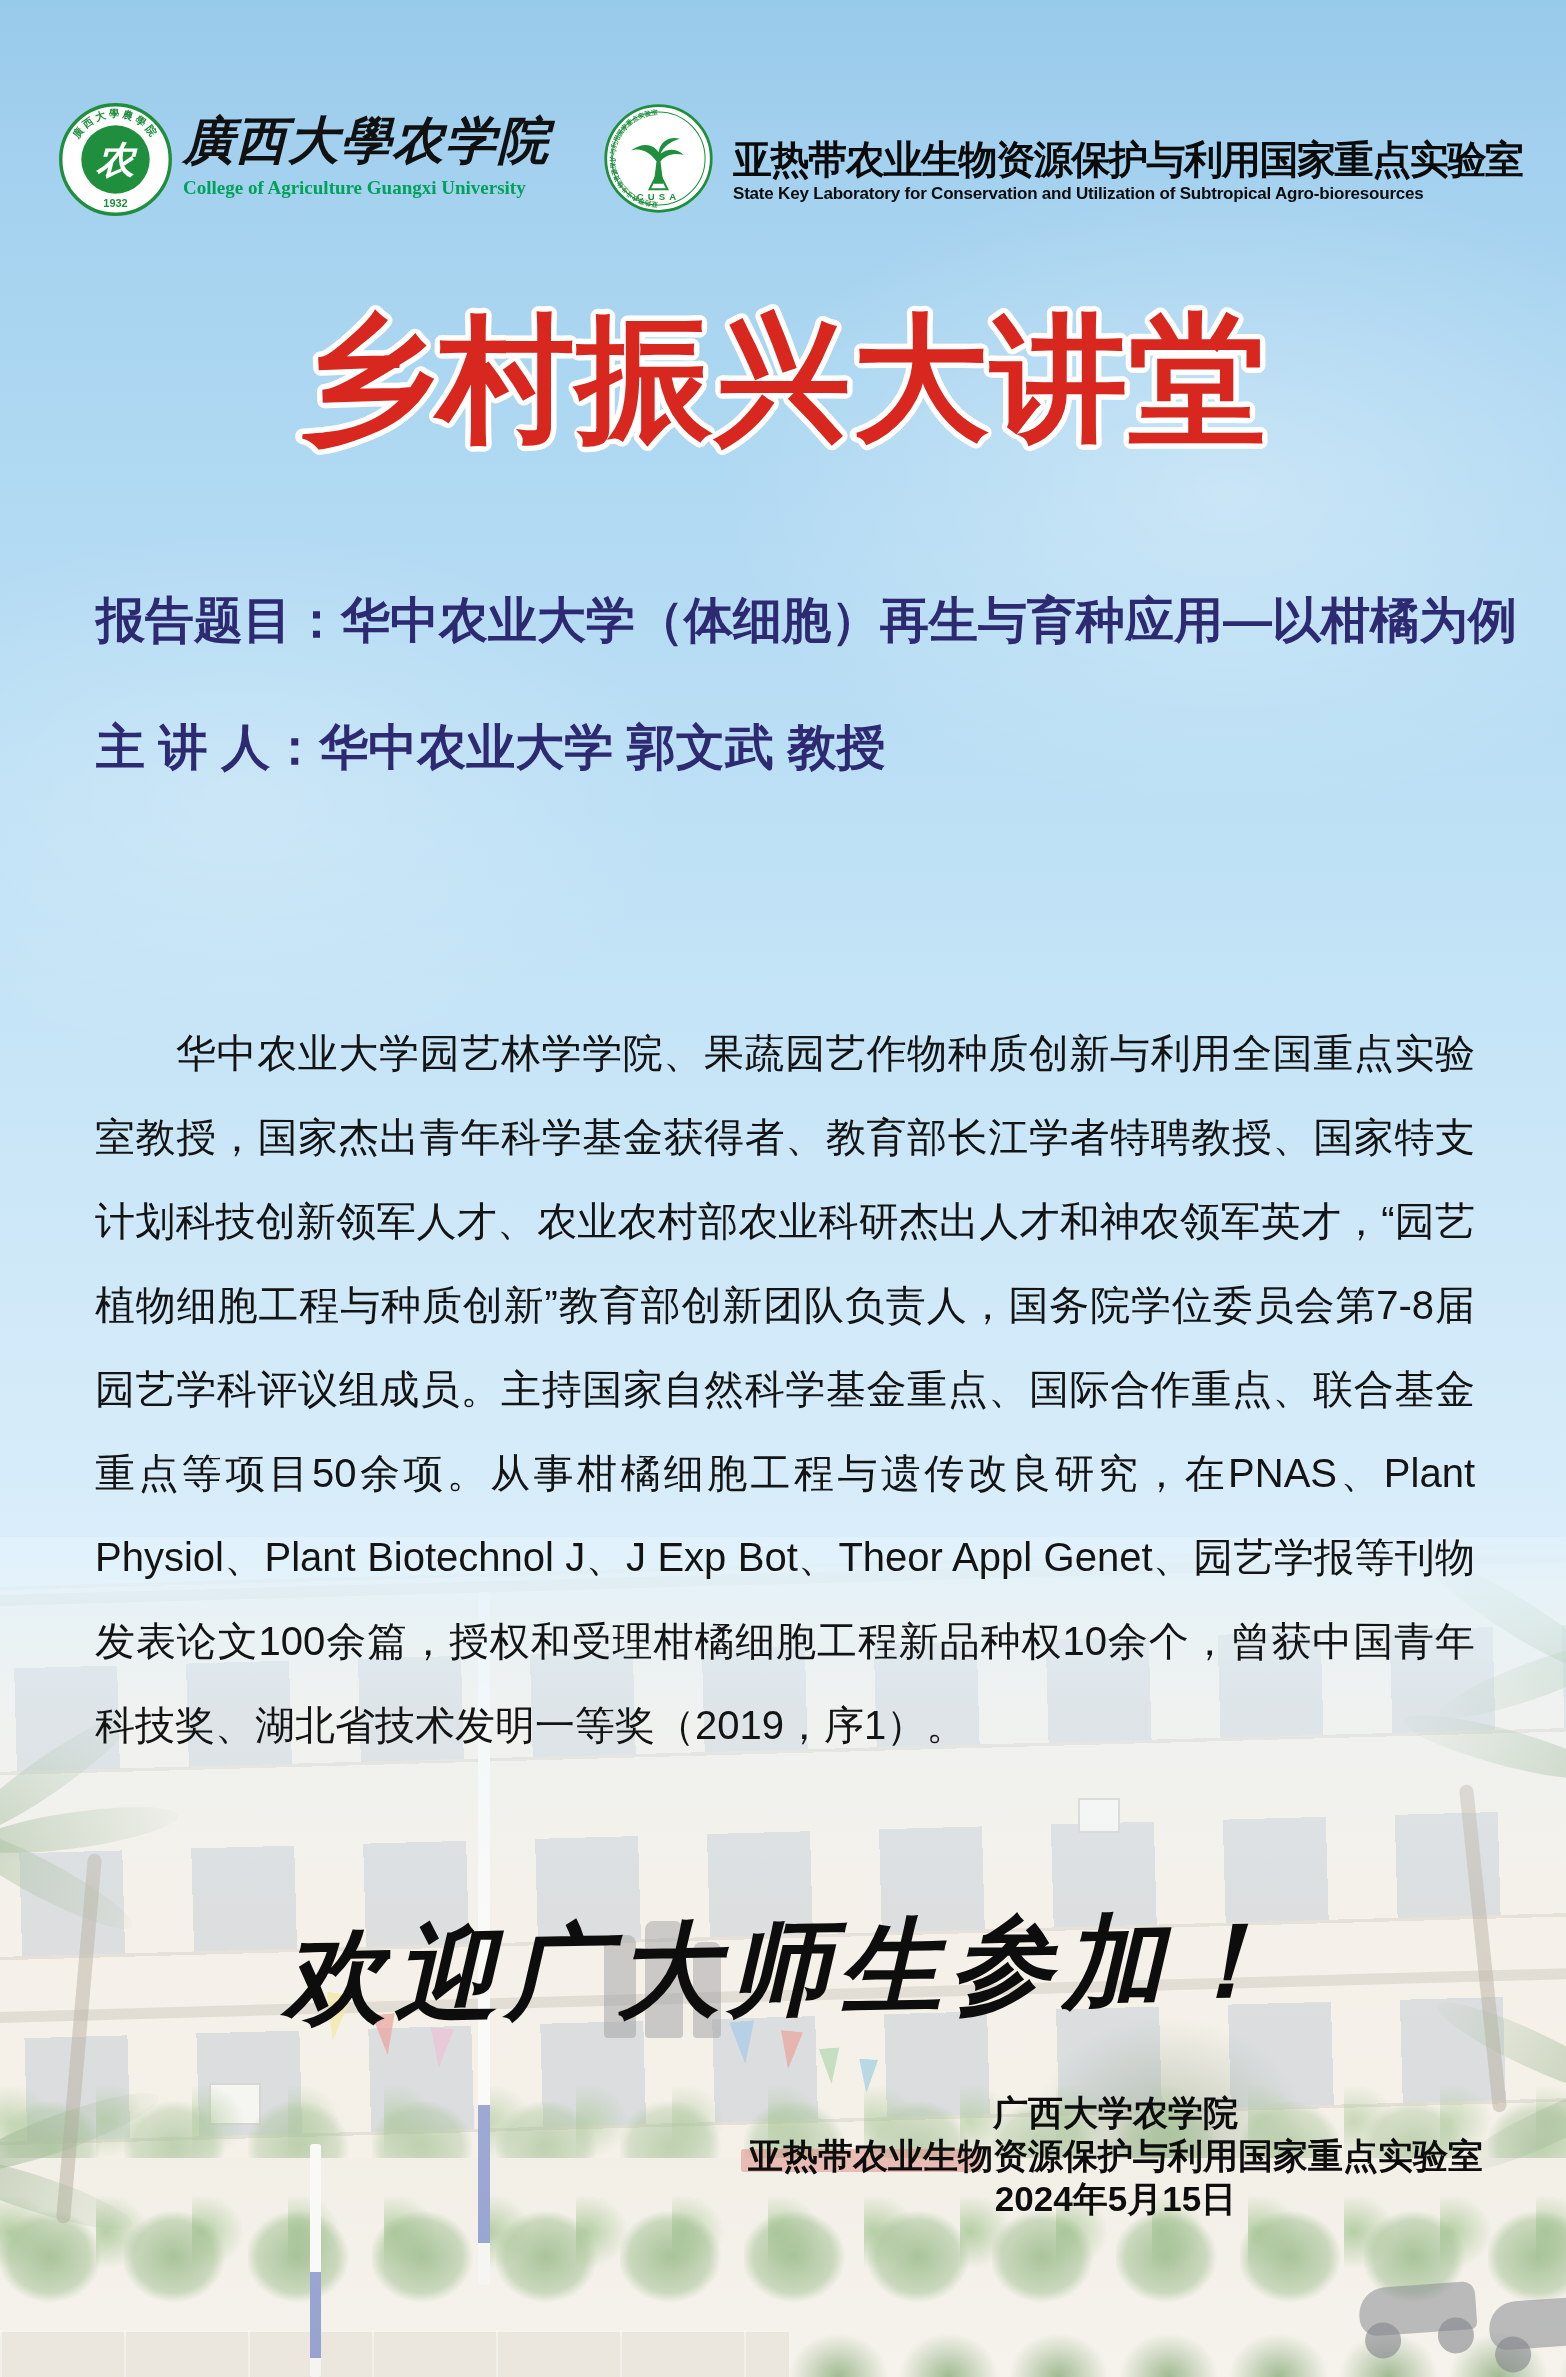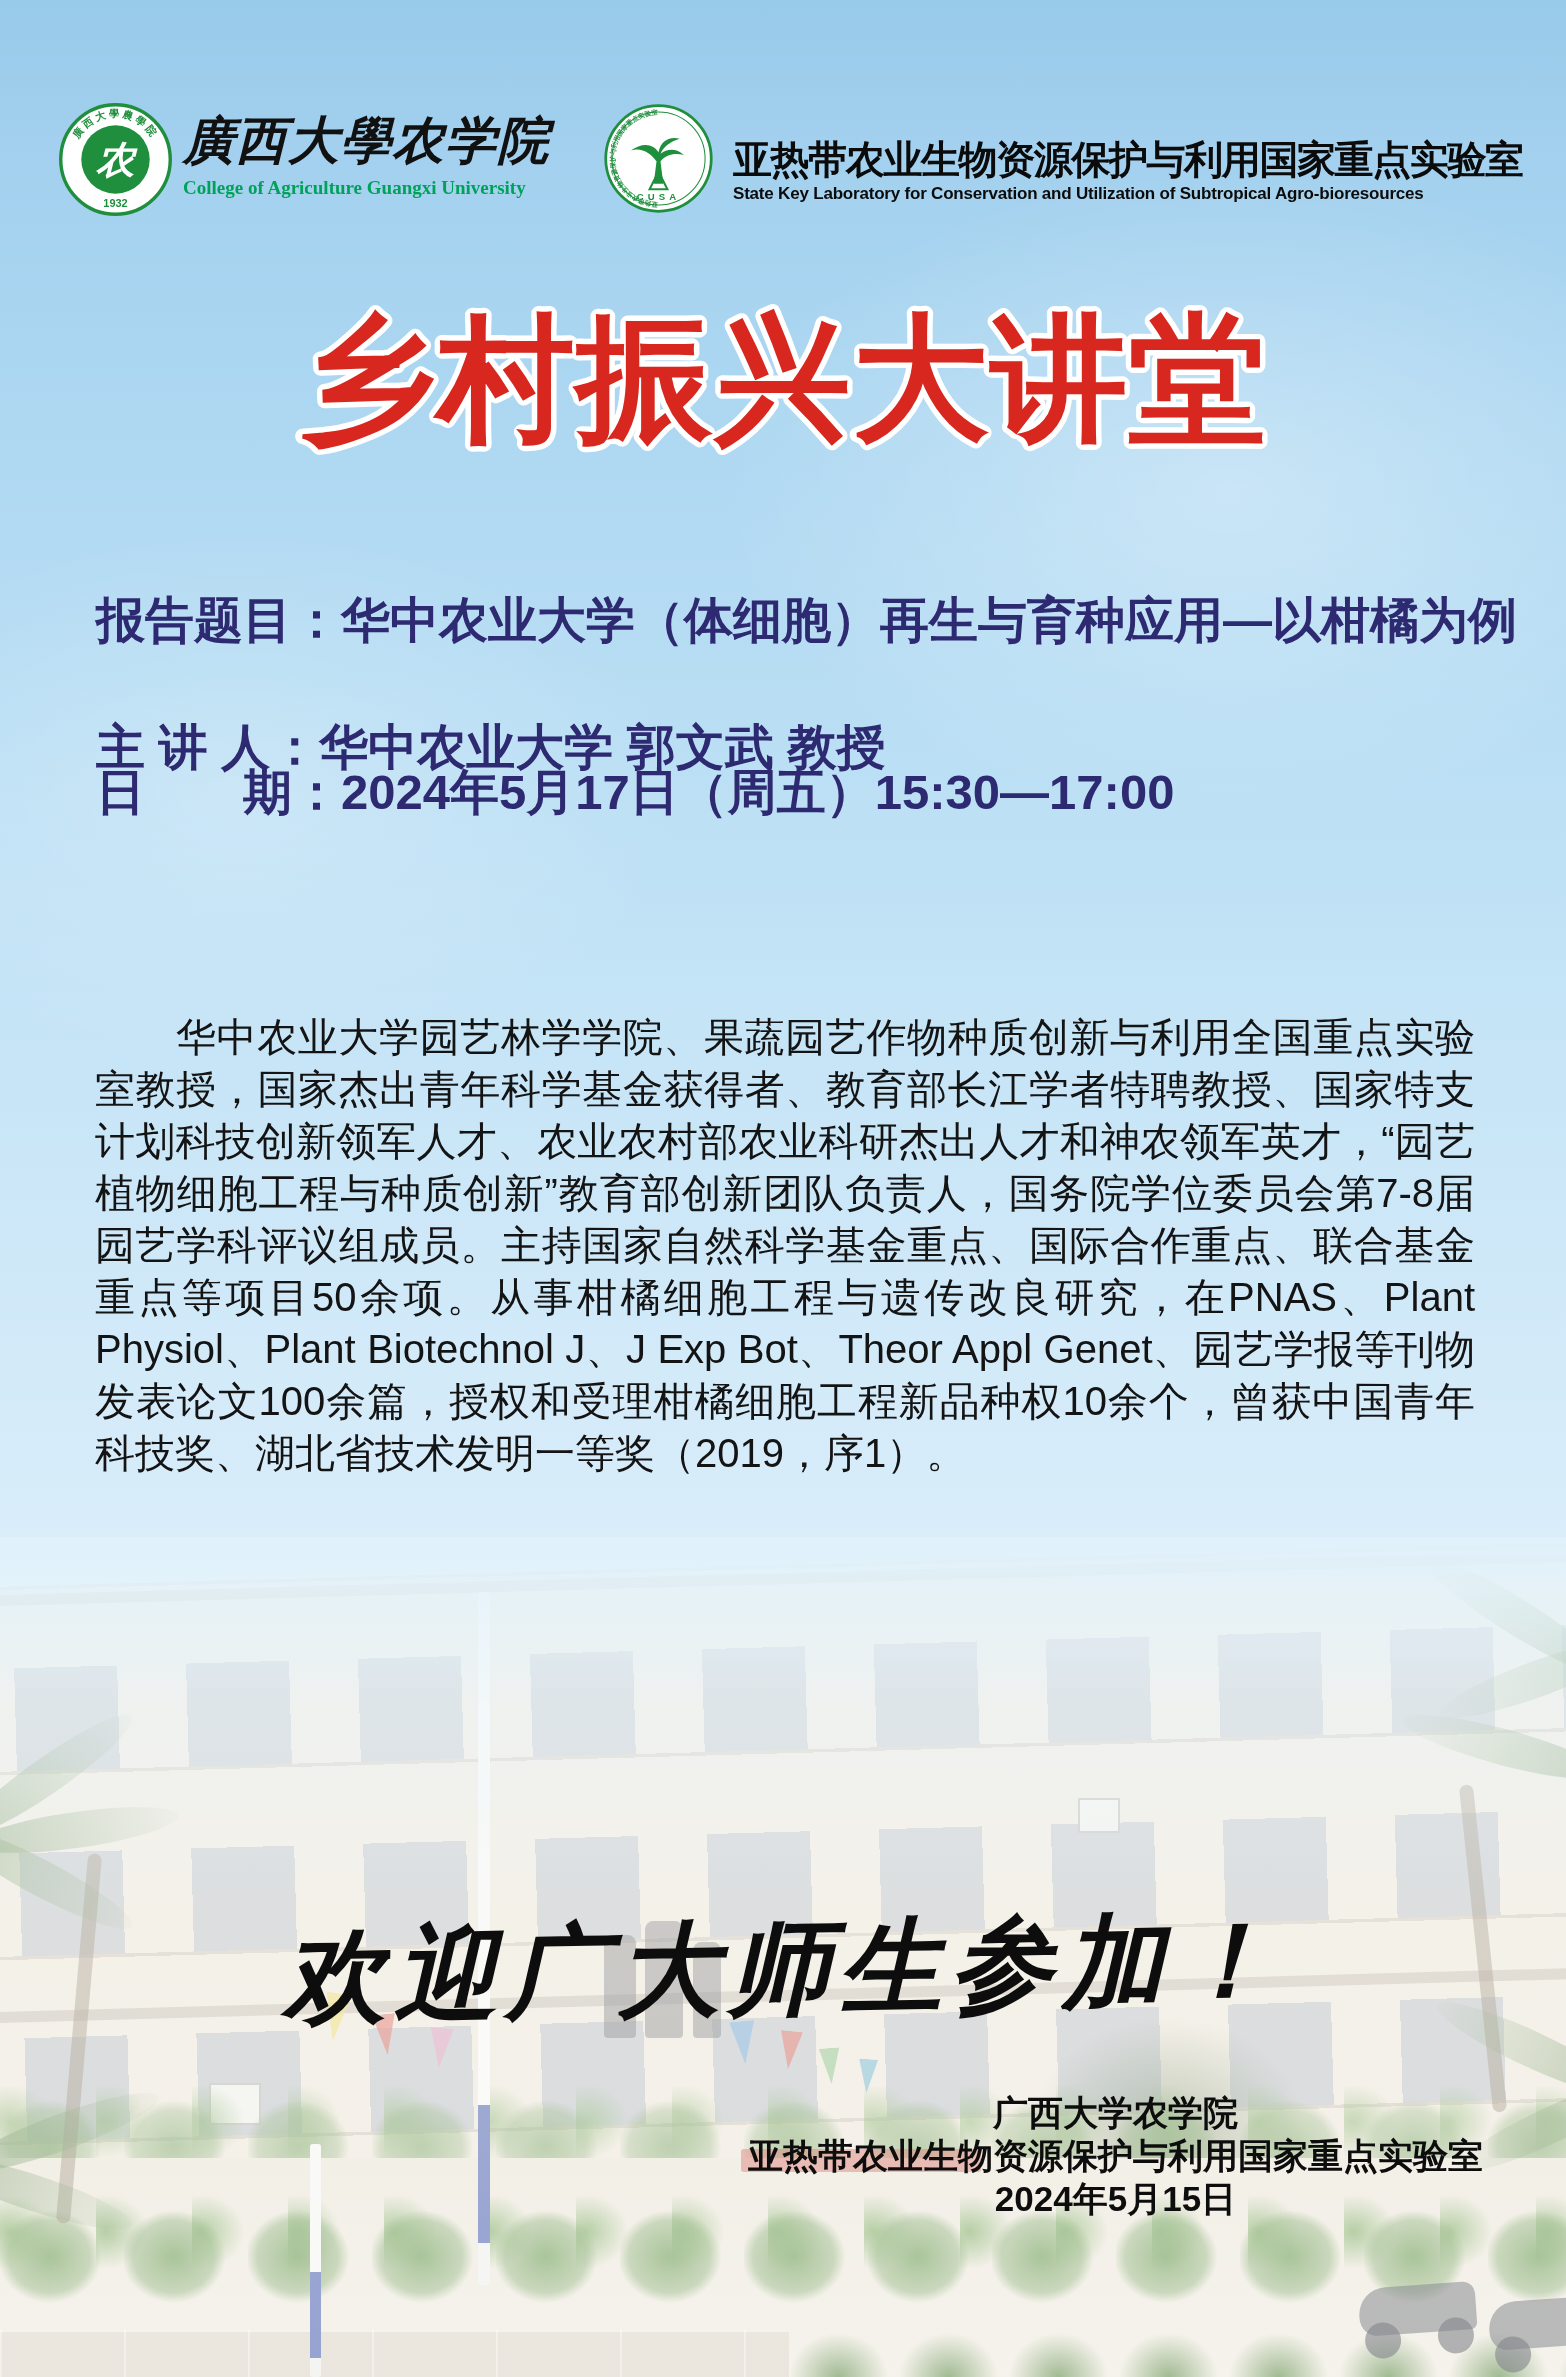--- a/index.html
+++ b/index.html
@@ -77,21 +77,21 @@
     color:#0b0b0b;letter-spacing:-1.4px;white-space:nowrap;}
   .right-en{position:absolute;left:733px;top:184px;font-size:17px;font-weight:bold;
     color:#0b0b0b;letter-spacing:-0.2px;white-space:nowrap;}
 
   .title-svg{position:absolute;left:0;top:292px;}
 
   .info-line{position:absolute;left:96px;font-size:49px;font-weight:bold;color:#2e2a72;white-space:nowrap;}
   .il1{top:588px}.il2{top:715px}.il3{top:760px}.il4{top:848px}
 
   .bio-heading{position:absolute;left:96px;top:942px;font-size:51px;font-weight:bold;color:#2e2a72;}
-  .bio-text{position:absolute;left:95px;top:1011px;width:1380px;font-size:40px;line-height:52px;
+  .bio-text{position:absolute;left:95px;top:1011px;width:1380px;font-size:40px;line-height:84px;
     color:#141414;text-align:justify;text-indent:81px;}
 
   .welcome{position:absolute;left:0;top:1901px;width:1566px;text-align:center;
     font-family:"DejaVu Serif",serif;font-style:italic;font-weight:bold;
     font-size:103px;letter-spacing:8.2px;color:#0d0d0d;transform:rotate(-1deg);}
 
   .footer{position:absolute;left:659px;top:2091px;width:913px;text-align:center;
     font-size:35px;font-weight:bold;color:#0d0d0d;line-height:43px;}
 </style>
 </head>
@@ -180,23 +180,20 @@
     <svg class="title-svg" width="1566" height="178" viewBox="0 0 2282 260">
       <text x="1141" y="195" text-anchor="middle" font-size="200" font-weight="bold" letter-spacing="2" fill="#d7271f" stroke="#ffffff" stroke-width="16" stroke-linejoin="round" paint-order="stroke" font-family="Liberation Sans,sans-serif">乡村振兴大讲堂</text>
     </svg>
 
     <div class="info-line il1">
       <span>报告题目：</span><span>华中农业大学（体细胞）再生与育种应用—以柑橘为例</span>
     </div>
     <div class="info-line il2">
       <span>主 讲 人：</span><span>华中农业大学 郭文武 教授</span>
     </div>
-    <div class="info-line il3">
-      <span>日　　期：</span><span>2024年5月17日（周五）15:30—17:00</span>
-    </div>
 
     <div class="bio-text">华中农业大学园艺林学学院、果蔬园艺作物种质创新与利用全国重点实验室教授，国家杰出青年科学基金获得者、教育部长江学者特聘教授、国家特支计划科技创新领军人才、农业农村部农业科研杰出人才和神农领军英才，“园艺植物细胞工程与种质创新”教育部创新团队负责人，国务院学位委员会第7-8届园艺学科评议组成员。主持国家自然科学基金重点、国际合作重点、联合基金重点等项目50余项。从事柑橘细胞工程与遗传改良研究，在PNAS、Plant Physiol、Plant Biotechnol J、J Exp Bot、Theor Appl Genet、园艺学报等刊物发表论文100余篇，授权和受理柑橘细胞工程新品种权10余个，曾获中国青年科技奖、湖北省技术发明一等奖（2019，序1）。</div>
 
     <div class="welcome">欢迎广大师生参加！</div>
 
     <div class="footer">
       <div>广西大学农学院</div>
       <div>亚热带农业生物资源保护与利用国家重点实验室</div>
       <div>2024年5月15日</div>
     </div>

